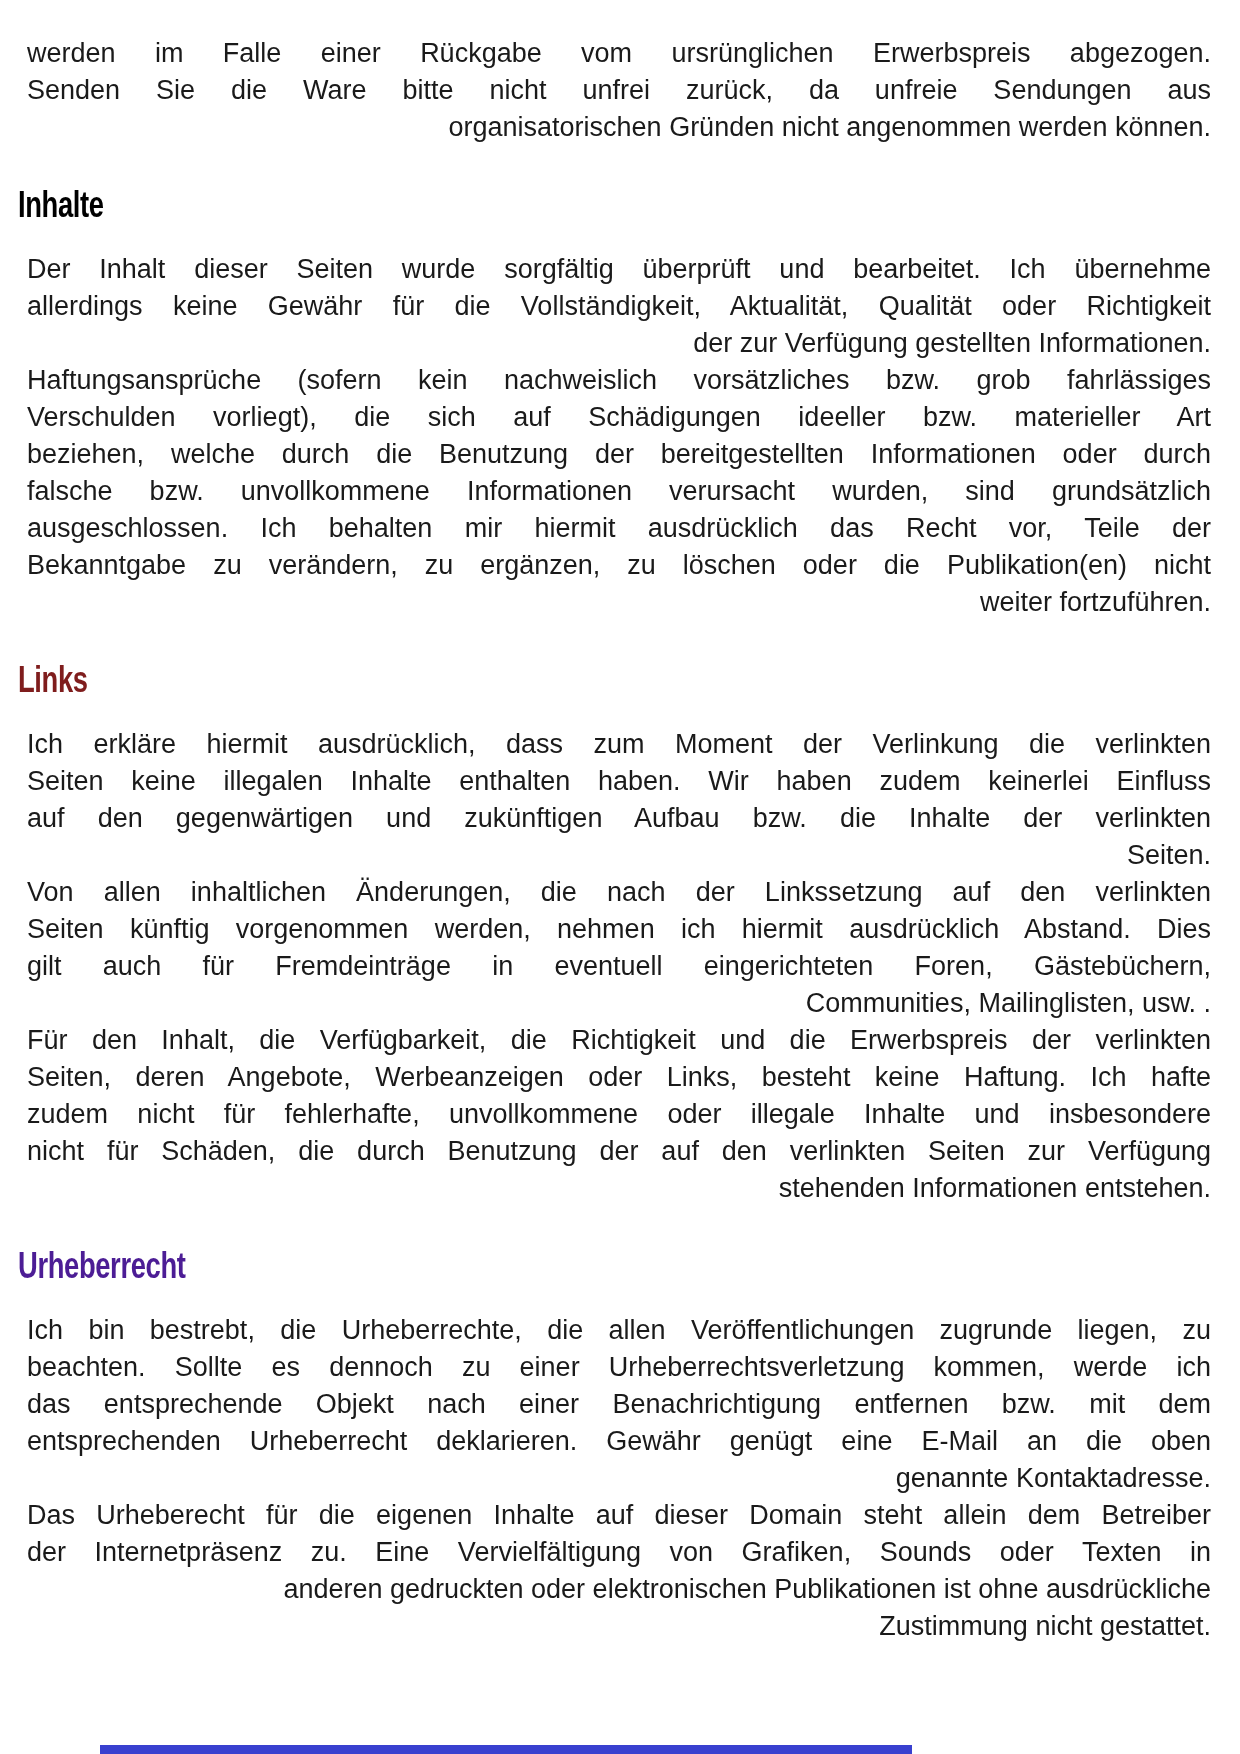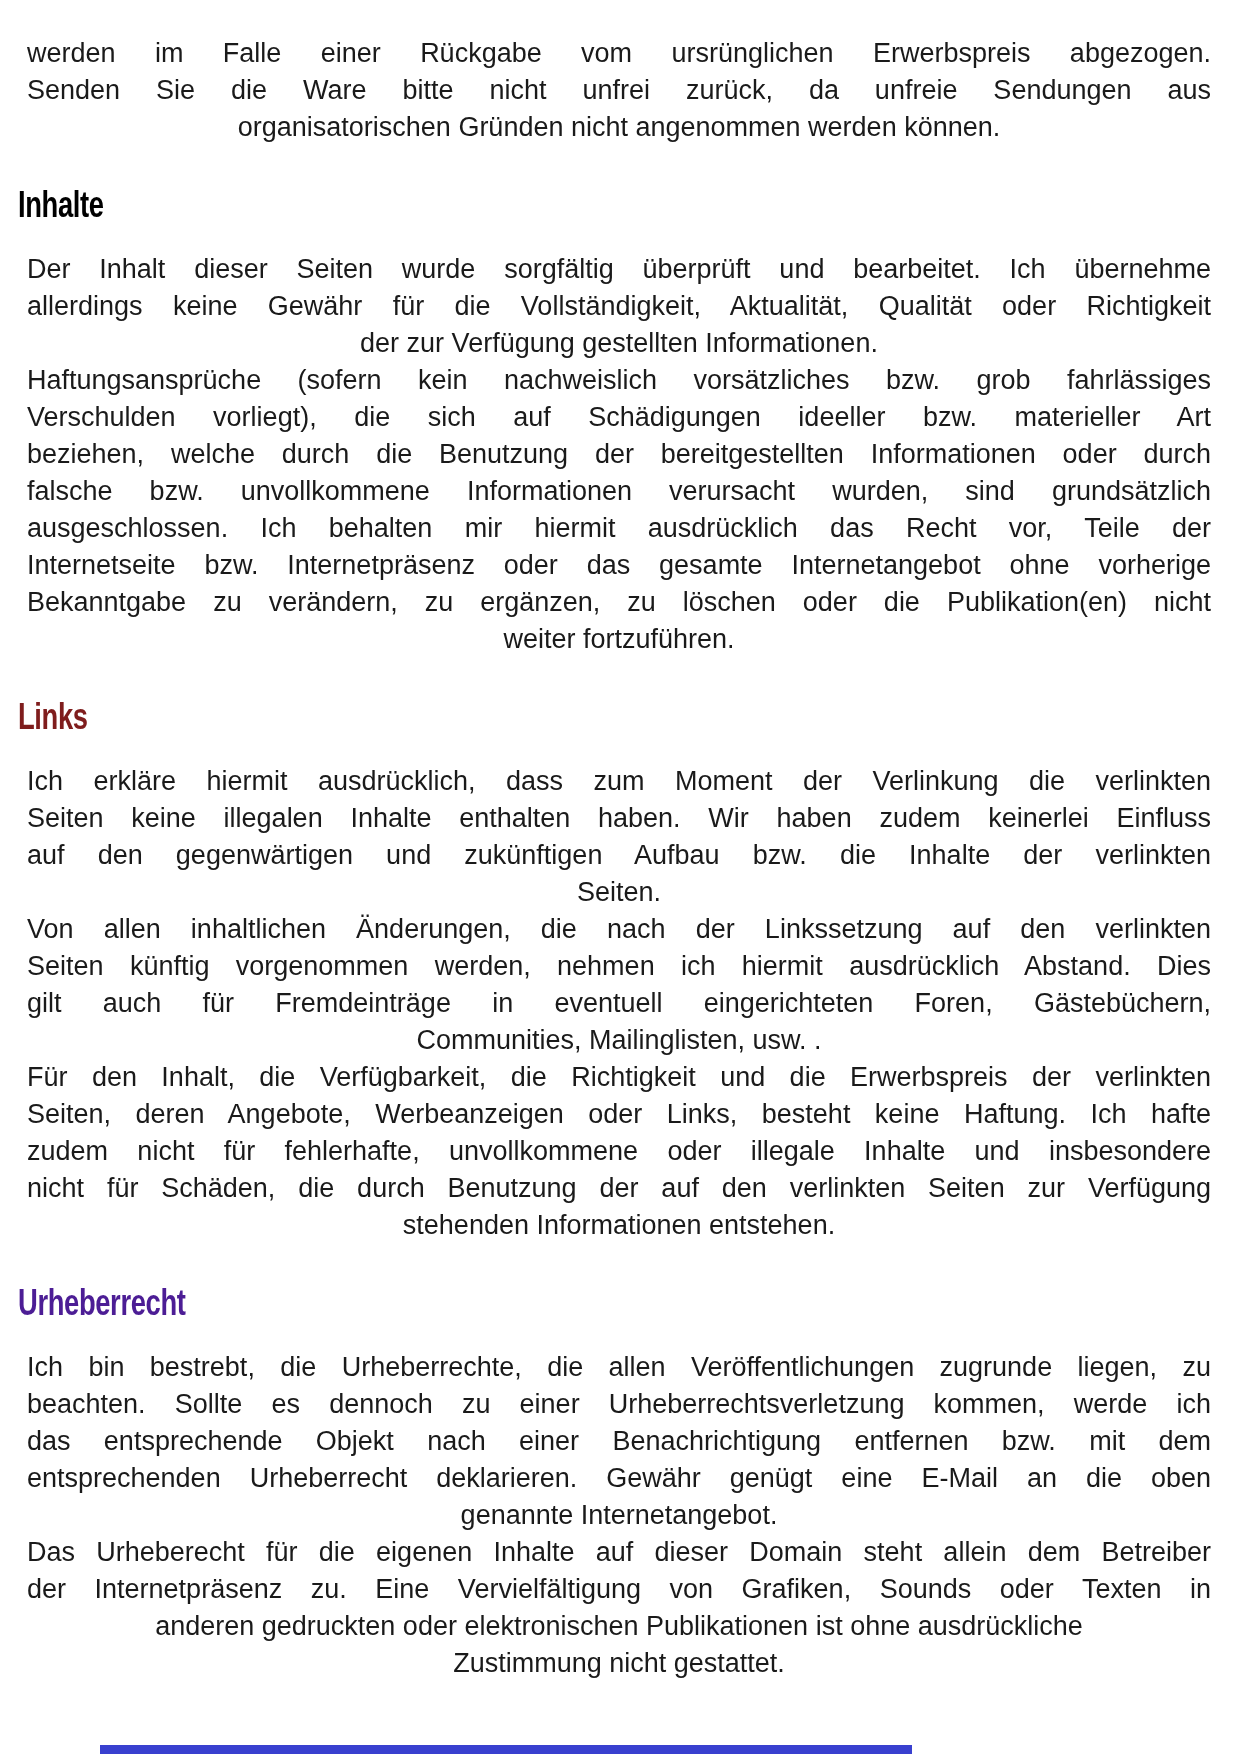--- a/index.html
+++ b/index.html
@@ -17,21 +17,21 @@
   .doc {
     padding: 26px 20px 0 18px;
     color: #1a1a1a;
     font-size: 27px;
     line-height: 37px;
   }
   .para {
     margin: 9px;
   }
   .line {
-    text-align: center;
+    text-align: right;
     height: 37px;
     overflow: visible;
   }
   .line.stretch {
     text-align: justify;
     text-align-last: justify;
   }
   h2.heading {
     margin: 40px 0 28px 0;
     font-size: 37px;
@@ -68,21 +68,20 @@
       <h2 class="heading" style="color: #000000;"><span class="heading-inner">Inhalte</span></h2>
       <div class="para">
         <div class="line stretch">Der Inhalt dieser Seiten wurde sorgfältig überprüft und bearbeitet. Ich übernehme</div>
         <div class="line stretch">allerdings keine Gewähr für die Vollständigkeit, Aktualität, Qualität oder Richtigkeit</div>
         <div class="line">der zur Verfügung gestellten Informationen.</div>
         <div class="line stretch">Haftungsansprüche (sofern kein nachweislich vorsätzliches bzw. grob fahrlässiges</div>
         <div class="line stretch">Verschulden vorliegt), die sich auf Schädigungen ideeller bzw. materieller Art</div>
         <div class="line stretch">beziehen, welche durch die Benutzung der bereitgestellten Informationen oder durch</div>
         <div class="line stretch">falsche bzw. unvollkommene Informationen verursacht wurden, sind grundsätzlich</div>
         <div class="line stretch">ausgeschlossen. Ich behalten mir hiermit ausdrücklich das Recht vor, Teile der</div>
-        <div class="line stretch">Internetseite bzw. Internetpräsenz oder das gesamte Internetangebot ohne vorherige</div>
         <div class="line stretch">Bekanntgabe zu verändern, zu ergänzen, zu löschen oder die Publikation(en) nicht</div>
         <div class="line">weiter fortzuführen.</div>
       </div>
       <h2 class="heading" style="color: #7f1d1d;"><span class="heading-inner">Links</span></h2>
       <div class="para">
         <div class="line stretch">Ich erkläre hiermit ausdrücklich, dass zum Moment der Verlinkung die verlinkten</div>
         <div class="line stretch">Seiten keine illegalen Inhalte enthalten haben. Wir haben zudem keinerlei Einfluss</div>
         <div class="line stretch">auf den gegenwärtigen und zukünftigen Aufbau bzw. die Inhalte der verlinkten</div>
         <div class="line">Seiten.</div>
         <div class="line stretch">Von allen inhaltlichen Änderungen, die nach der Linkssetzung auf den verlinkten</div>
@@ -94,21 +93,21 @@
         <div class="line stretch">zudem nicht für fehlerhafte, unvollkommene oder illegale Inhalte und insbesondere</div>
         <div class="line stretch">nicht für Schäden, die durch Benutzung der auf den verlinkten Seiten zur Verfügung</div>
         <div class="line">stehenden Informationen entstehen.</div>
       </div>
       <h2 class="heading" style="color: #4c1d95;"><span class="heading-inner">Urheberrecht</span></h2>
       <div class="para">
         <div class="line stretch">Ich bin bestrebt, die Urheberrechte, die allen Veröffentlichungen zugrunde liegen, zu</div>
         <div class="line stretch">beachten. Sollte es dennoch zu einer Urheberrechtsverletzung kommen, werde ich</div>
         <div class="line stretch">das entsprechende Objekt nach einer Benachrichtigung entfernen bzw. mit dem</div>
         <div class="line stretch">entsprechenden Urheberrecht deklarieren. Gewähr genügt eine E-Mail an die oben</div>
-        <div class="line">genannte Internetangebot.</div>
+        <div class="line">genannte Kontaktadresse.</div>
         <div class="line stretch">Das Urheberecht für die eigenen Inhalte auf dieser Domain steht allein dem Betreiber</div>
         <div class="line stretch">der Internetpräsenz zu. Eine Vervielfältigung von Grafiken, Sounds oder Texten in</div>
         <div class="line">anderen gedruckten oder elektronischen Publikationen ist ohne ausdrückliche</div>
         <div class="line">Zustimmung nicht gestattet.</div>
       </div>
     </main>
   <div class="footer-bar" style="background: rgb(57, 64, 207);"></div>
 </div>
 
 </body></html>

